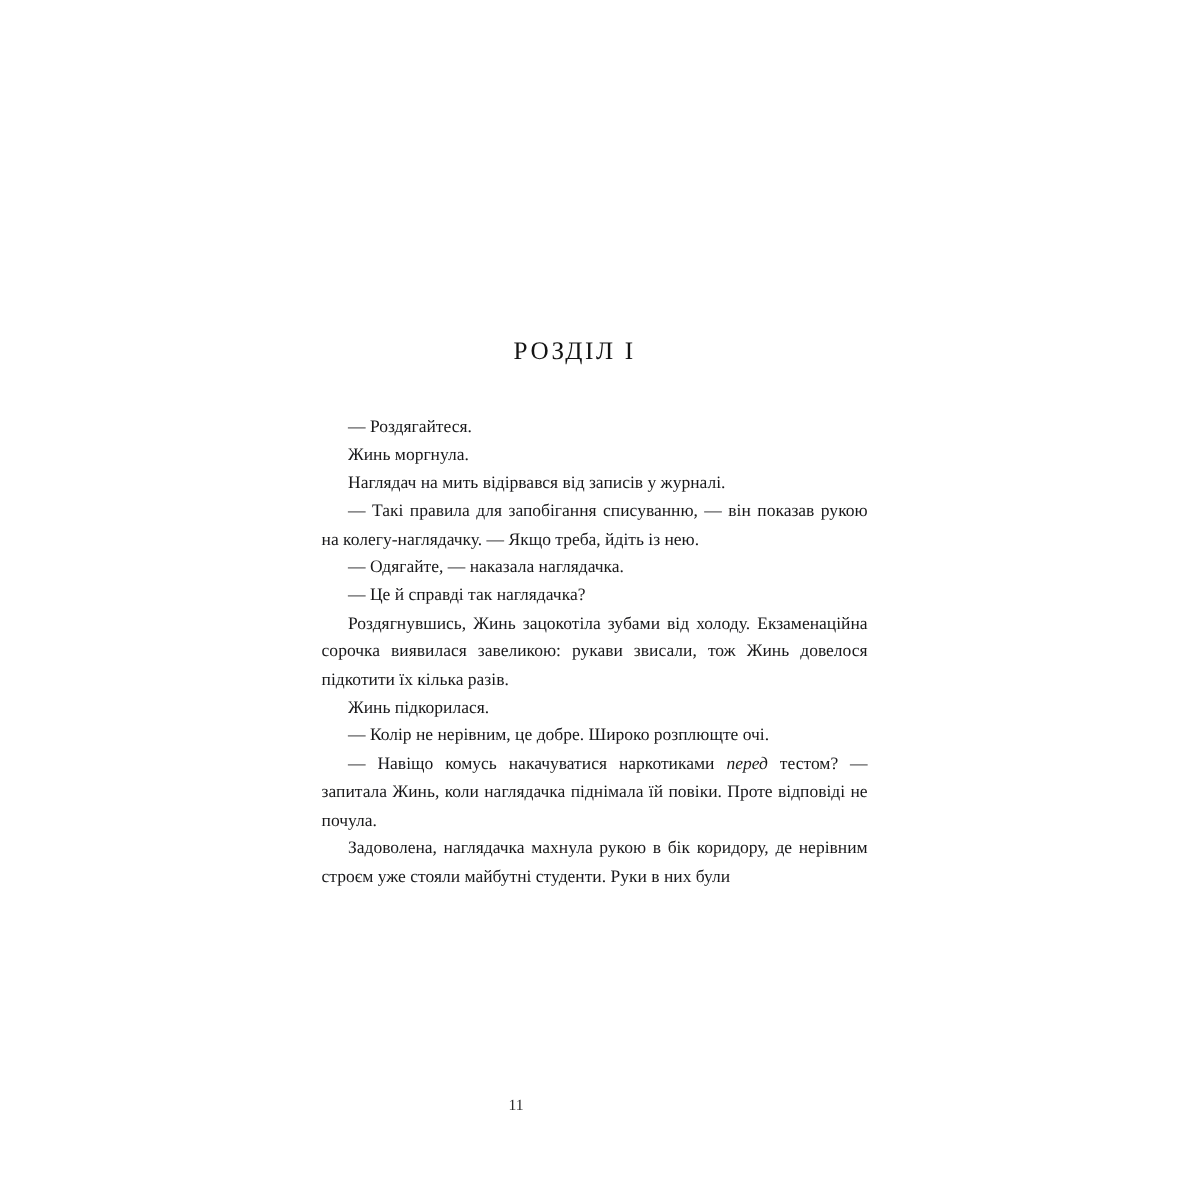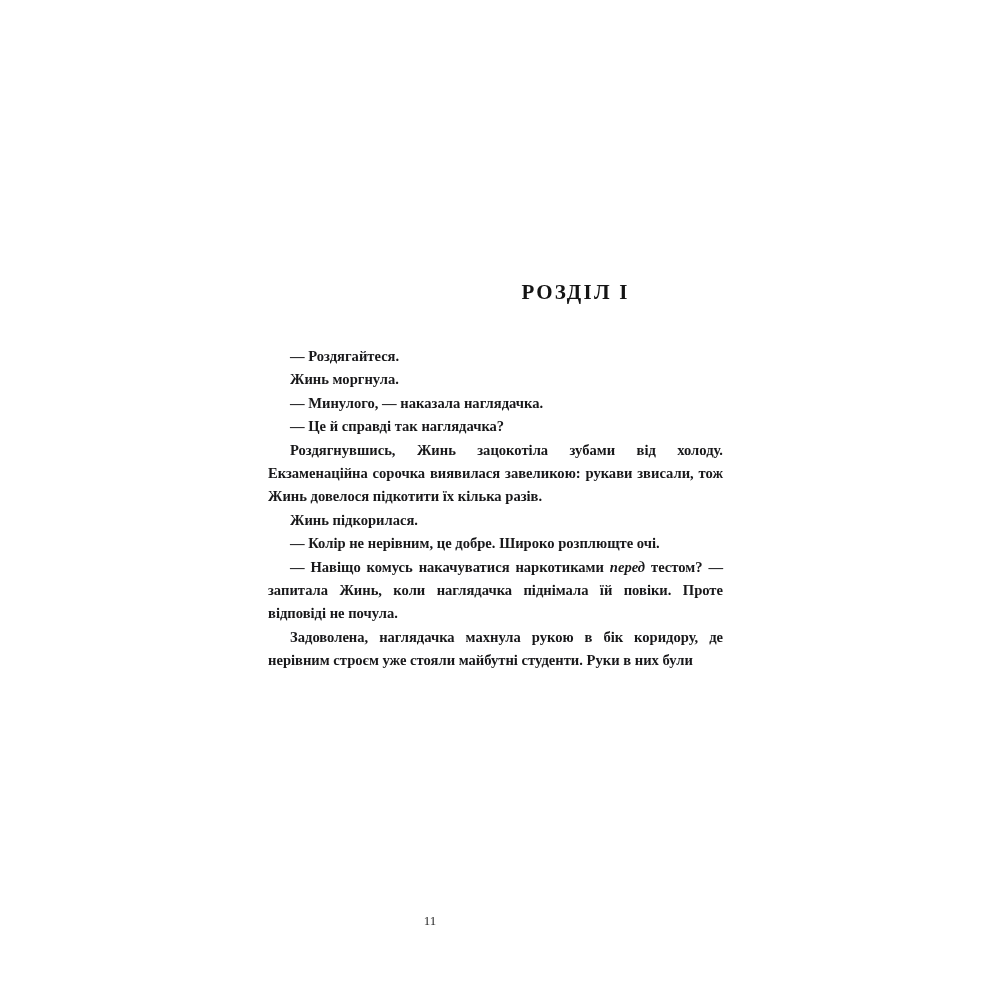--- a/index.html
+++ b/index.html
@@ -23,39 +23,38 @@
   .text-block {
     position: absolute;
     left: 268px;
     top: 280px;
     width: 455px;
   }
   .chapter-title {
     font-size: 21px;
     letter-spacing: 2.2px;
     color: #141414;
-    text-align: center;
+    text-align: left;
     margin: 0 0 40px 0;
     padding-left: 160px;
-    font-weight: bold;
+    font-weight: normal;
     font-variant: small-caps;
     text-transform: uppercase;
   }
   .body-text {
     font-size: 14.6px;
     line-height: 23.4px;
     text-align: justify;
     color: #18181a;
     text-indent: 0;
   }
   .body-text p {
     margin: 0;
     text-indent: 22px;
     text-align: justify;
-    font-weight: bold;
   }
   .body-text p:last-child {
     text-align: justify;
   }
   .italic {
     font-style: italic;
   }
   .folio {
     position: absolute;
     left: 0;
@@ -71,21 +70,23 @@
 
 <div class="page">
 
   <div class="text-block">
 
     <div class="chapter-title">Розділ I</div>
 
     <div class="body-text">
       <p>— Роздягайтеся.</p>
       <p>Жинь моргнула.</p>
-      <p>— Минулого, — наказала наглядачка.</p>
+      <p>Наглядач на мить відірвався від записів у журналі.</p>
+      <p>— Такі правила для запобігання списуванню, — він показав рукою на колегу-наглядачку. — Якщо треба, йдіть із нею.</p>
+      <p>— Одягайте, — наказала наглядачка.</p>
       <p>— Це й справді так наглядачка?</p>
       <p>Роздягнувшись, Жинь зацокотіла зубами від холоду. Екзаменаційна сорочка виявилася завеликою: рукави звисали, тож Жинь довелося підкотити їх кілька разів.</p>
       <p>Жинь підкорилася.</p>
       <p>— Колір не нерівним, це добре. Широко розплющте очі.</p>
       <p>— Навіщо комусь накачуватися наркотиками <span class="italic">перед</span> тестом? — запитала Жинь, коли наглядачка піднімала їй повіки. Проте відповіді не почула.</p>
       <p>Задоволена, наглядачка махнула рукою в бік коридору, де нерівним строєм уже стояли майбутні студенти. Руки в них були</p>
     </div>
 
   </div>
 

